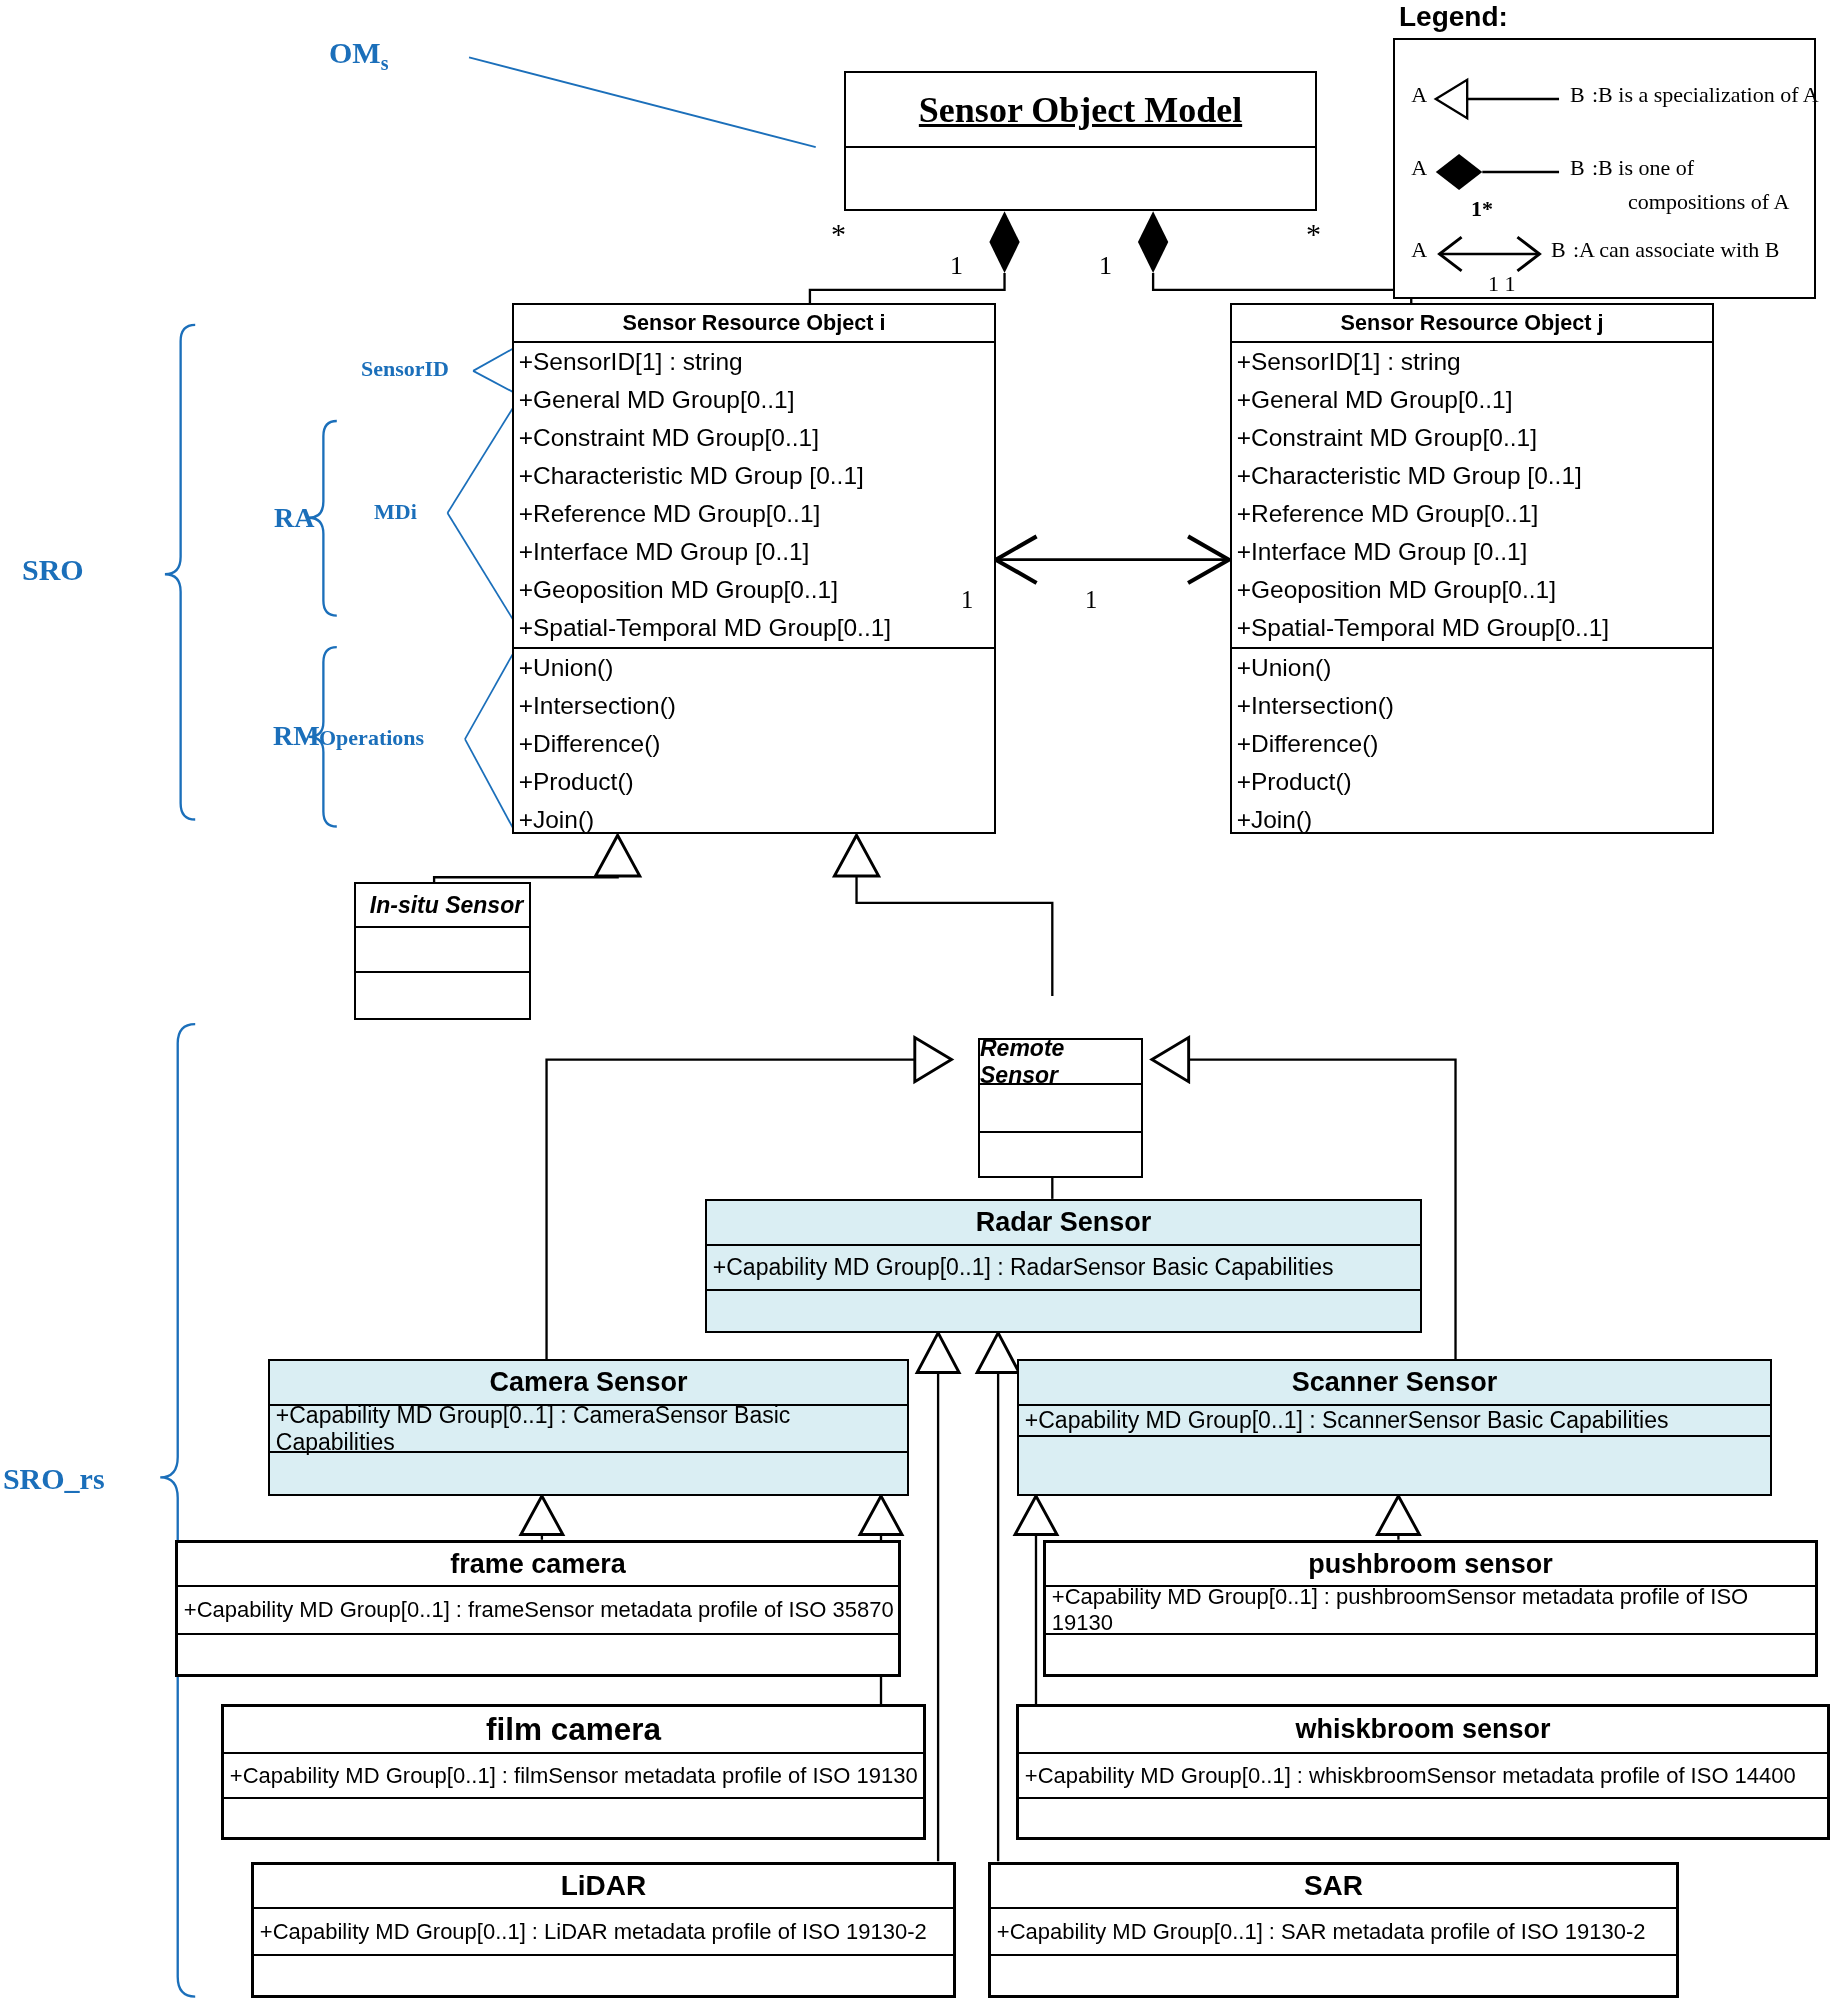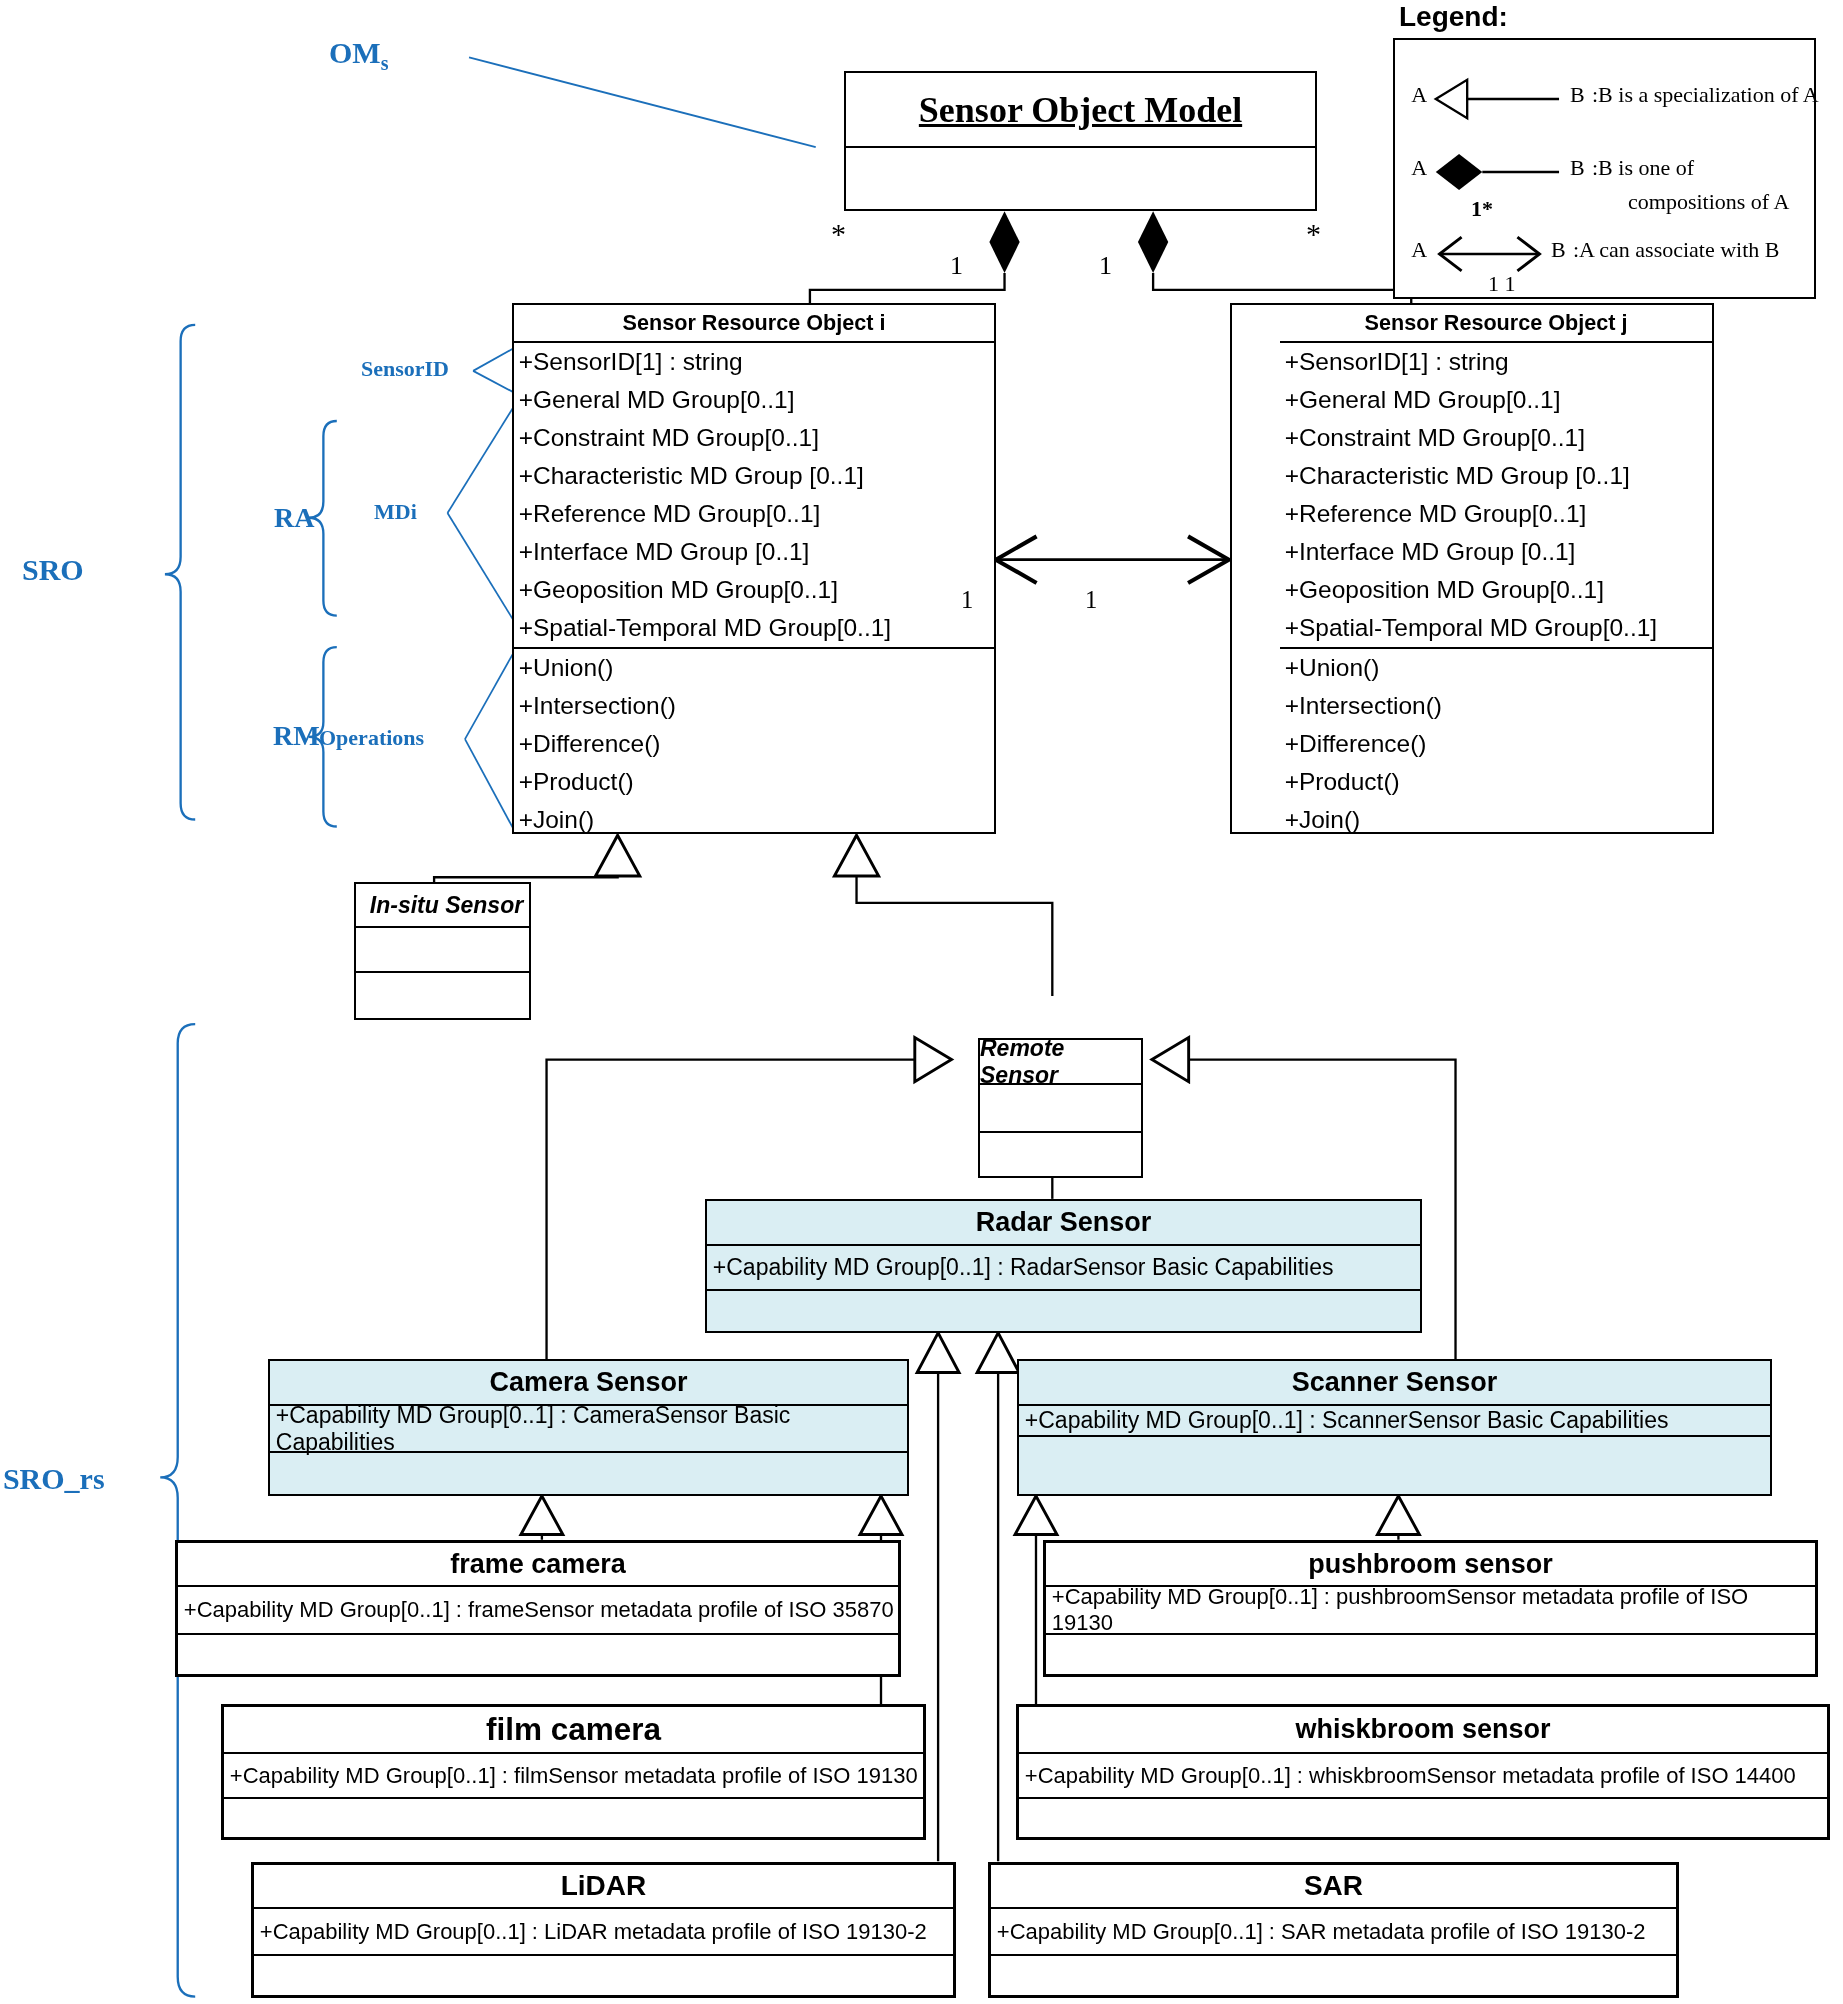--- a/index.html
+++ b/index.html
@@ -187,21 +187,21 @@
     </div>
     <div class="sro-ops">
       <div class="sro-row">+Union()</div>
       <div class="sro-row">+Intersection()</div>
       <div class="sro-row">+Difference()</div>
       <div class="sro-row">+Product()</div>
       <div class="sro-row">+Join()</div>
     </div>
   </div>
 
-  <div class="sro-box" style="left:1230px;top:303px;width:484px;height:531px;padding-left:48px;">
+  <div class="sro-box" style="left:1230px;top:303px;width:484px;height:531px;">
     <div class="sro-title">Sensor Resource Object j</div>
     <div>
       <div class="sro-row">+SensorID[1] : string</div>
       <div class="sro-row">+General MD Group[0..1]</div>
       <div class="sro-row">+Constraint MD Group[0..1]</div>
       <div class="sro-row">+Characteristic MD Group [0..1]</div>
       <div class="sro-row">+Reference MD Group[0..1]</div>
       <div class="sro-row">+Interface MD Group [0..1]</div>
       <div class="sro-row">+Geoposition MD Group[0..1]</div>
       <div class="sro-row">+Spatial-Temporal MD Group[0..1]</div>

